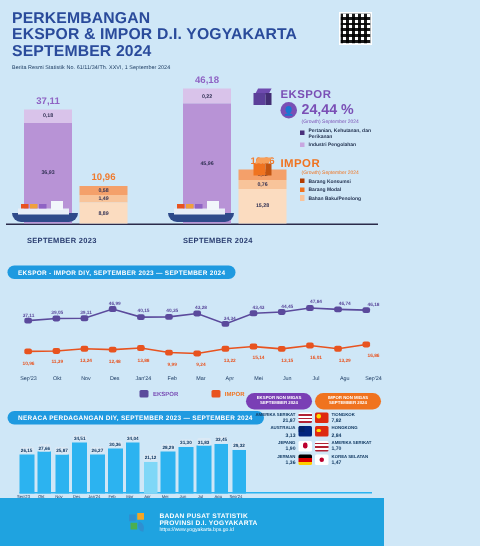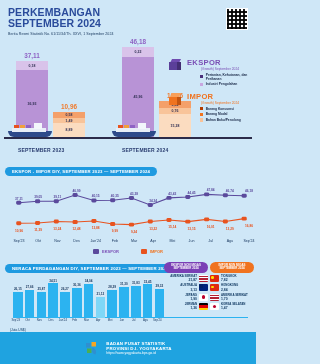--- a/index.html
+++ b/index.html
@@ -119,20 +119,21 @@
   .ftxt .l2 { font-size:4.4px; font-weight:bold; letter-spacing:.2px; }
   .ftxt .l3 { font-size:3.4px; }
 </style>
 </head>
 <body>
 
 <div class="page">
 
   <div class="header">
     <div class="title-line">PERKEMBANGAN</div>
+    <div class="title-line">EKSPOR &amp; IMPOR D.I. YOGYAKARTA</div>
     <div class="title-line">SEPTEMBER 2024</div>
     <div class="subtitle">Berita Resmi Statistik No. 61/11/34/Th. XXVI, 1 September 2024</div>
     <div class="qr"></div>
   </div>
 
   <div class="topchart">
     <div class="baseline"></div>
 
     <div class="grp g1">
       <div class="bar exp" style="height:76px">
@@ -184,20 +185,24 @@
   </div>
 
   <div class="stats">
     <div class="statblock">
       <div class="cube">
         <div class="top" style="background:#6f4bb0"></div>
         <div class="front" style="background:#5b3f99"></div>
         <div class="side" style="background:#432d73"></div>
       </div>
       <div class="st-title exp-c">EKSPOR</div>
+      <div class="st-row">
+        <div class="badge" style="background:#7a4fb5">👤</div>
+        <div class="st-val exp-c">24,44 %</div>
+      </div>
       <div class="st-note exp-c">(Growth) September 2024</div>
       <div class="legrow">
         <span class="legdot" style="background:#4a2f7a"></span>
         <span class="legtxt">Pertanian, Kehutanan, dan Perikanan</span>
       </div>
       <div class="legrow">
         <span class="legdot" style="background:#c8a7e0"></span>
         <span class="legtxt">Industri Pengolahan</span>
       </div>
     </div>

